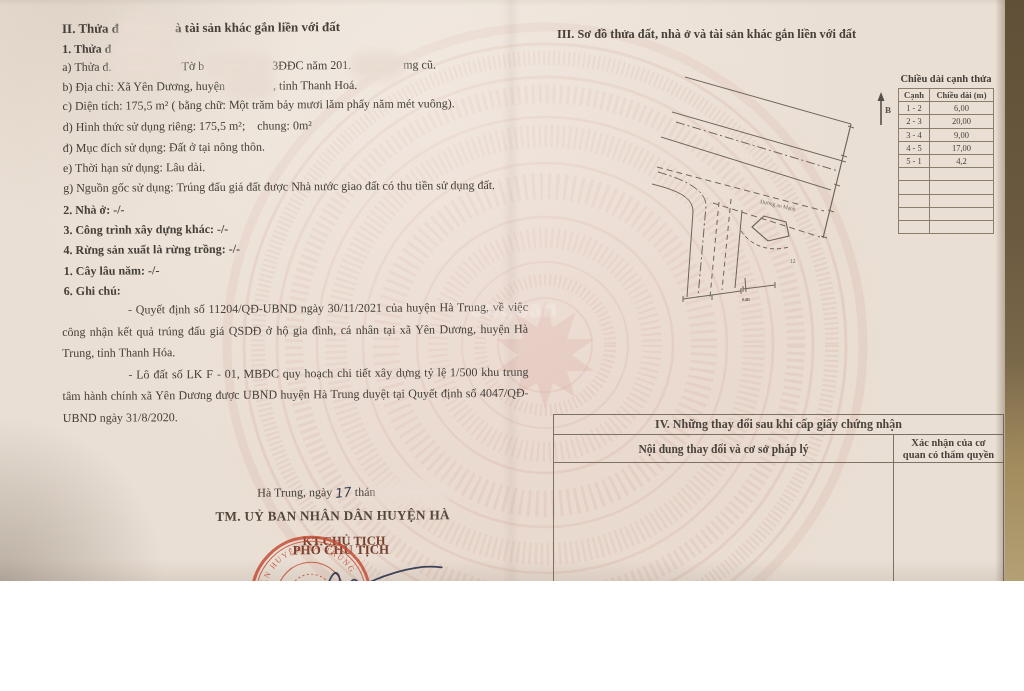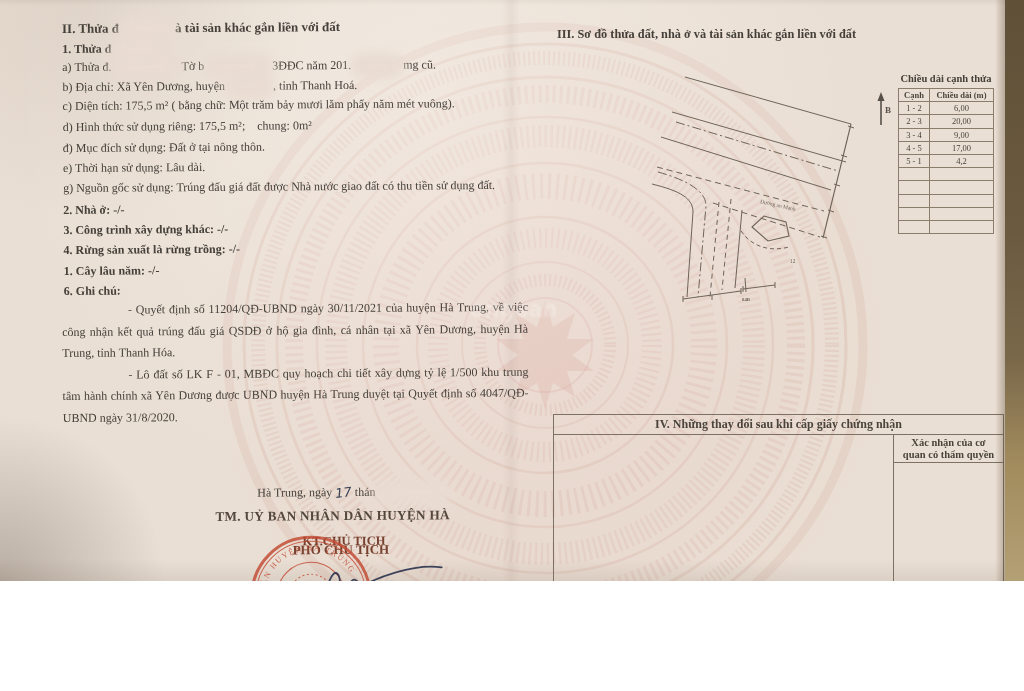--- a/index.html
+++ b/index.html
@@ -287,20 +287,21 @@
           <td></td>
           <td></td>
         </tr>
   </tbody>
     </table>
 
   <div class="iv-box">
     <div class="iv-title">IV. Những thay đổi sau khi cấp giấy chứng nhận</div>
     <div class="iv-cols">
       <div class="iv-col1">
+        <div class="iv-h1">Nội dung thay đổi và cơ sở pháp lý</div>
         <div style="flex:1;"></div>
       </div>
       <div class="iv-col2">
         <div class="iv-h2" style="padding:0 6px;">Xác nhận của cơ quan có thẩm quyền</div>
         <div style="flex:1;"></div>
       </div>
     </div>
   </div>
 
   <div class="wm-center">ongsan</div>

